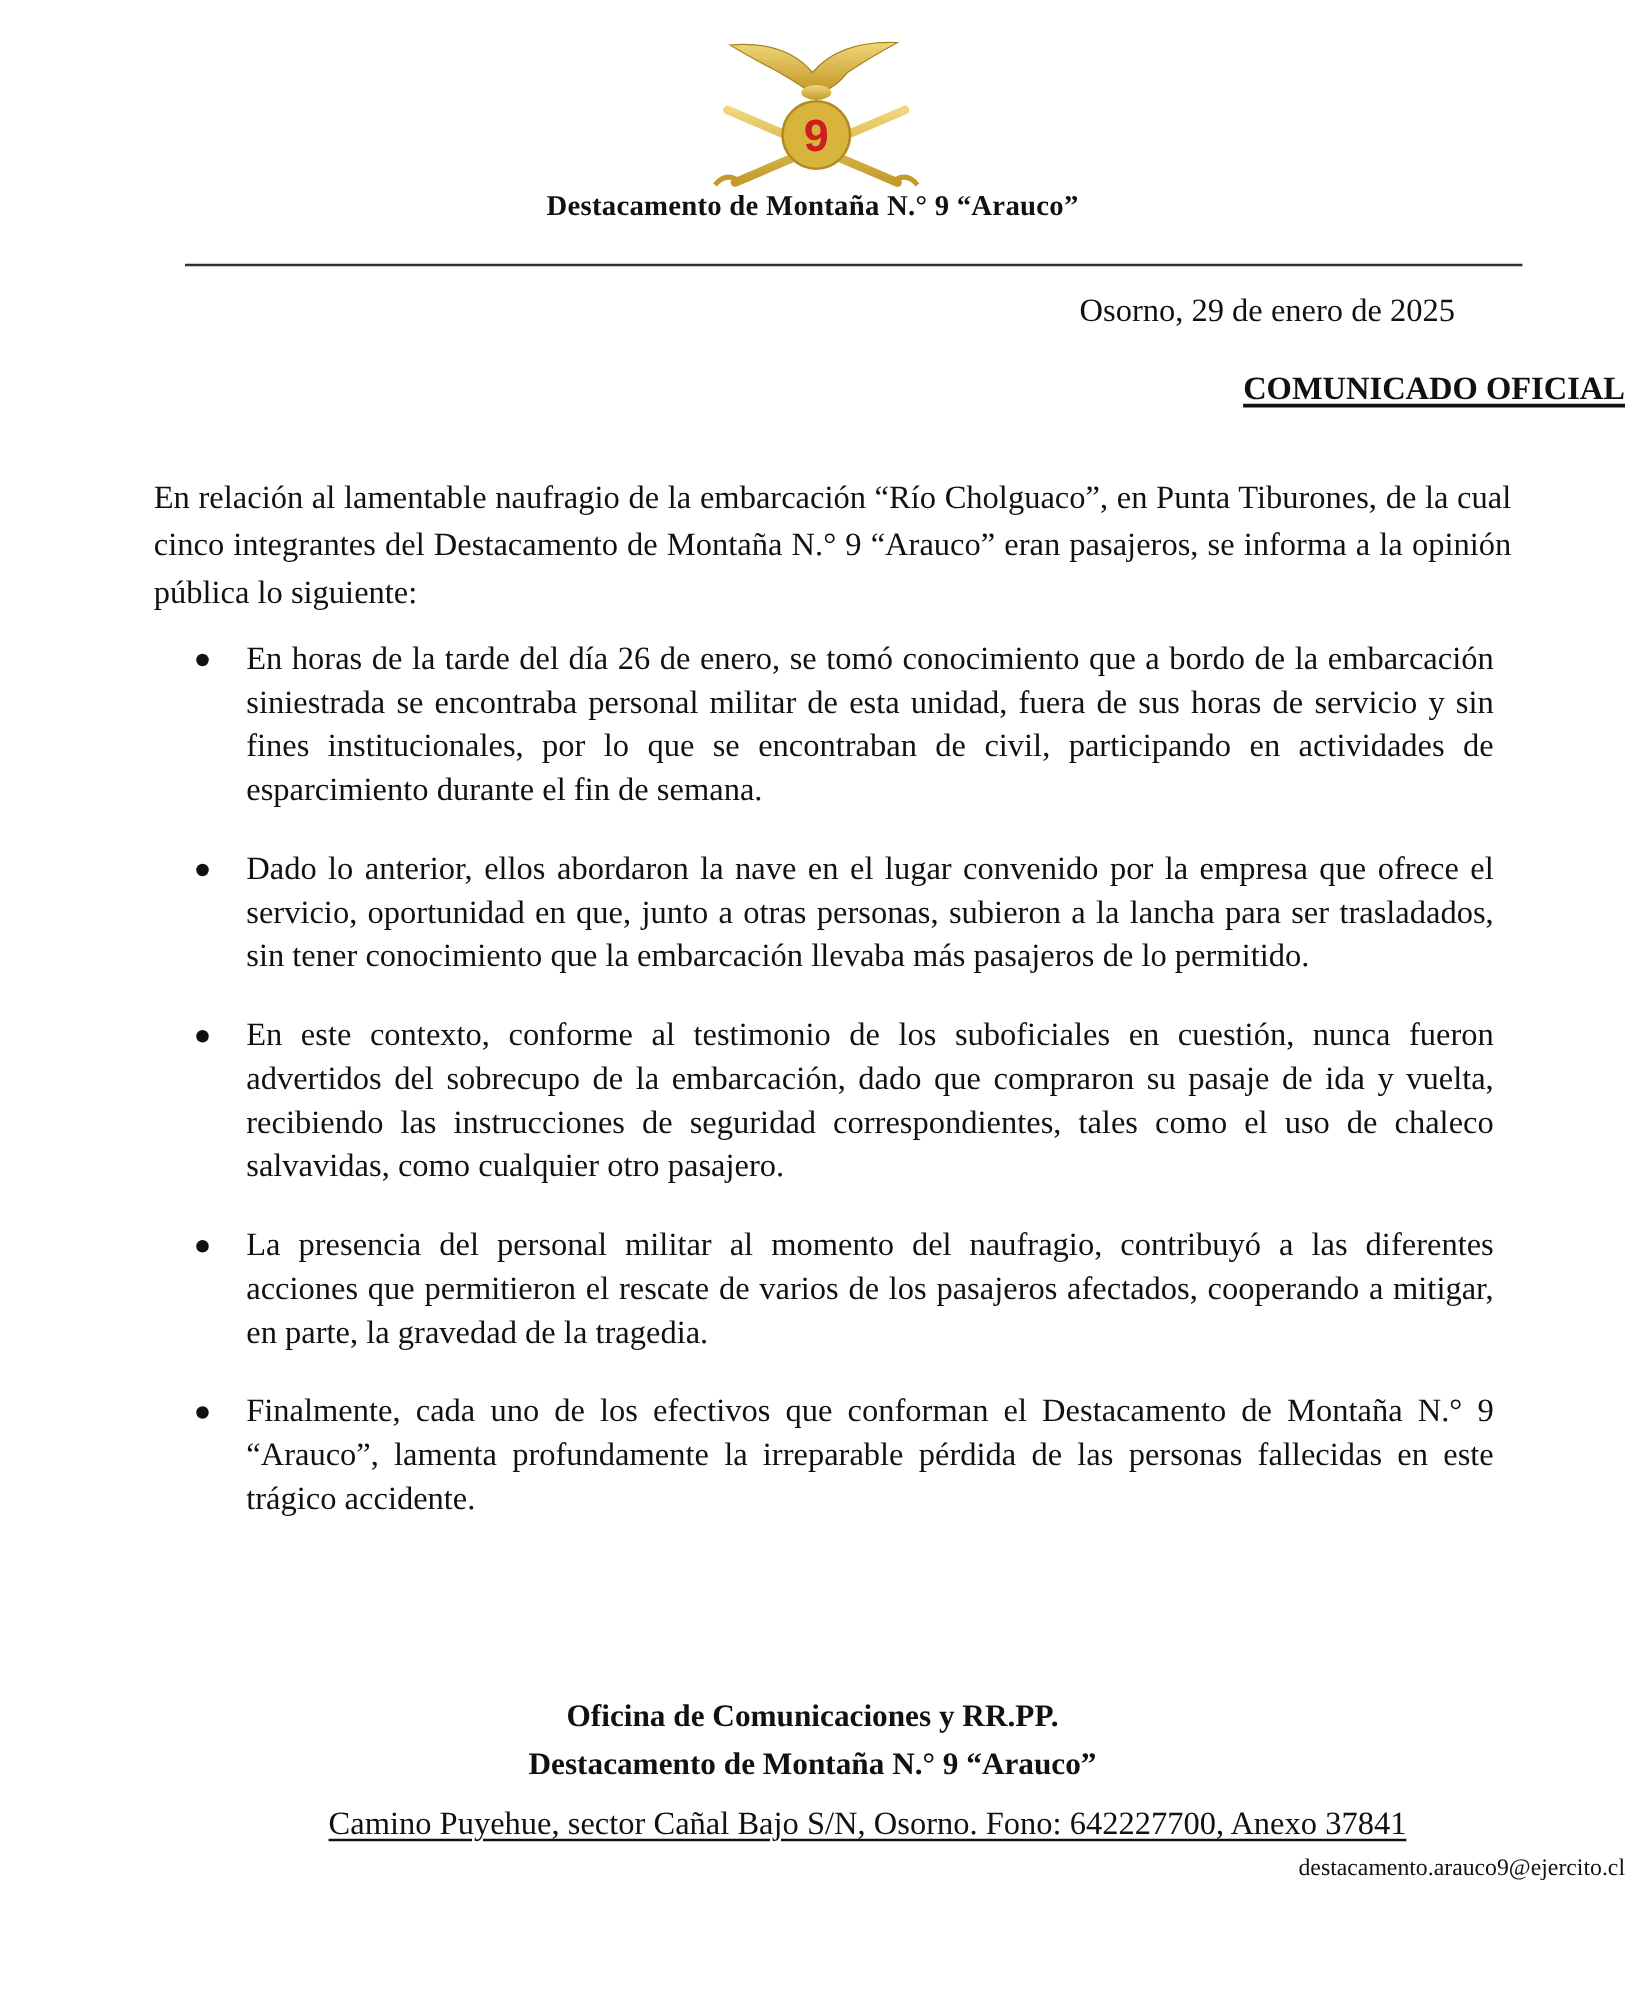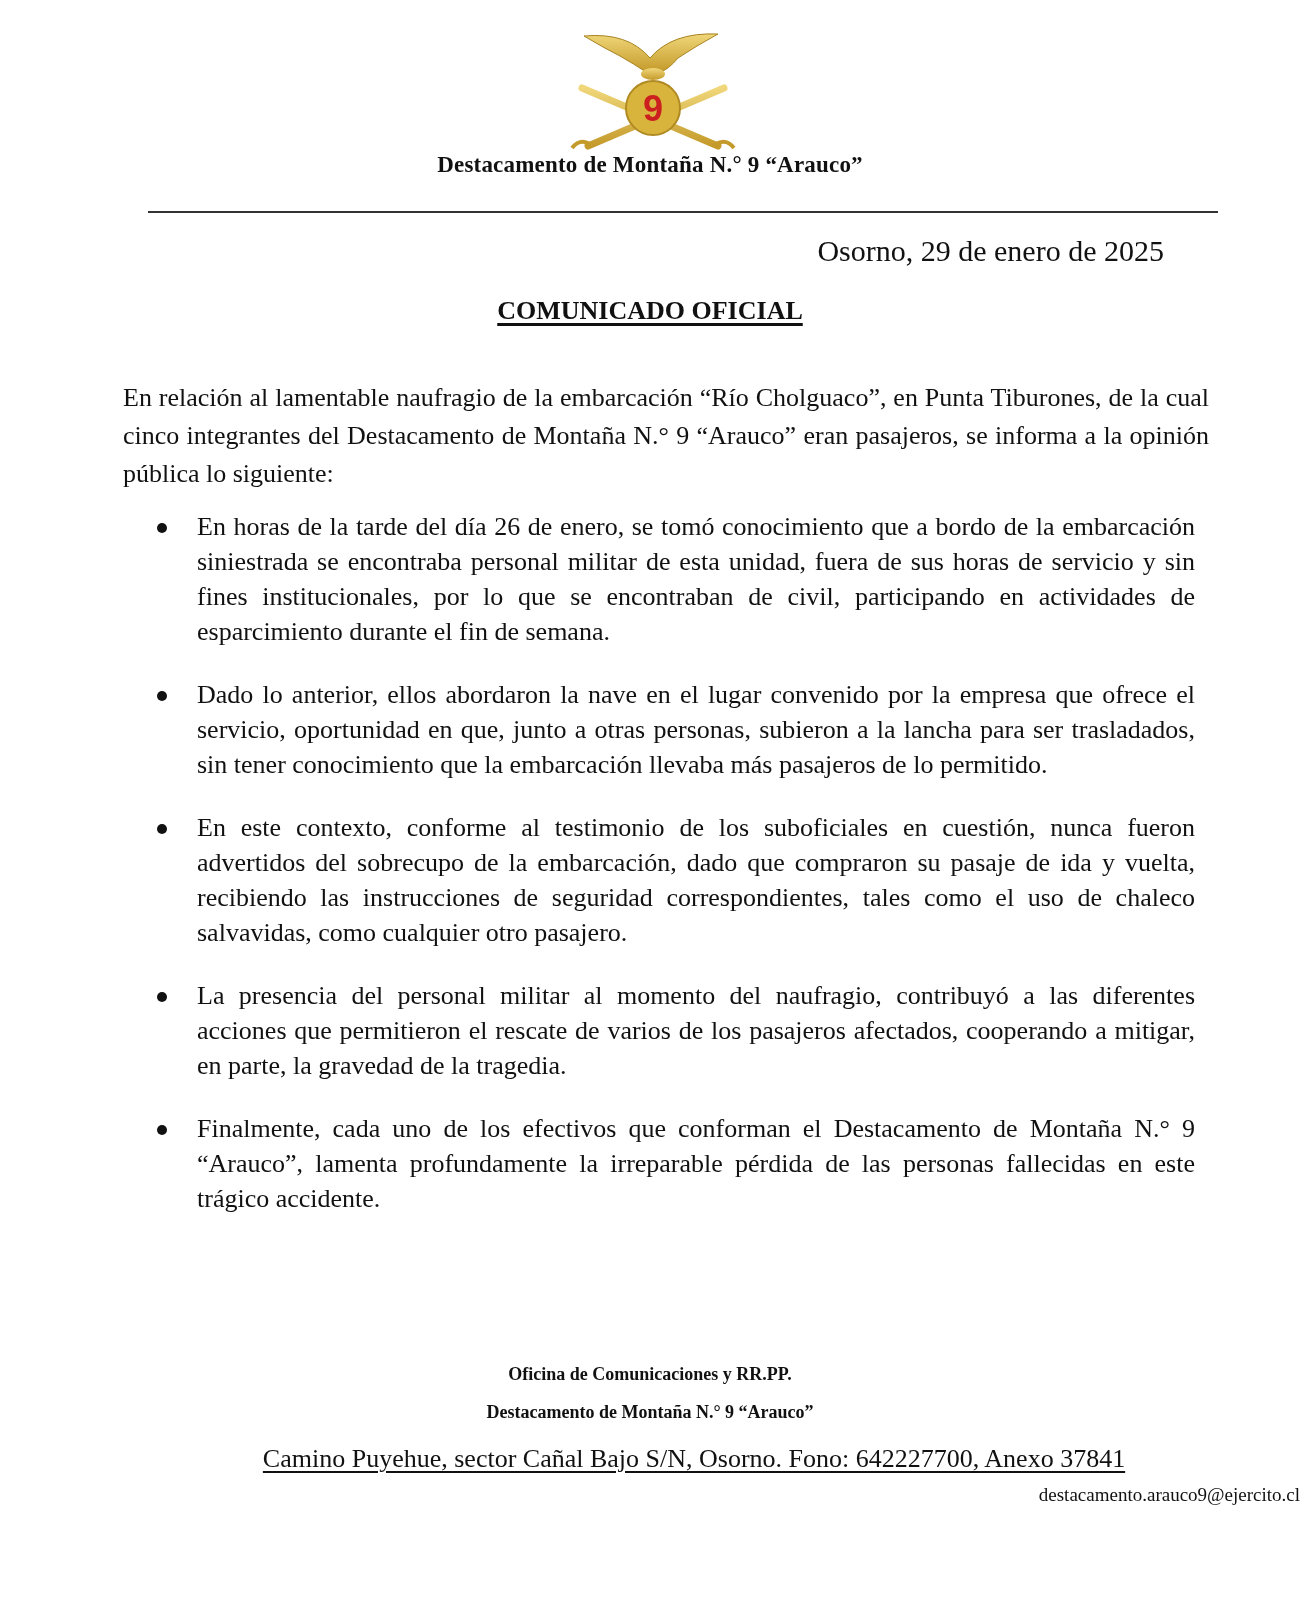--- a/index.html
+++ b/index.html
@@ -2,32 +2,32 @@
 <html><head>
 <meta charset="utf-8">
 <style>
   html, body { margin: 0; padding: 0; background: #ffffff; }
   body { width: 1300px; height: 1600px; position: relative; overflow: hidden;
          font-family: "Liberation Serif", "DejaVu Serif", serif; color: #111111; }
   .emblem { position: absolute; left: 568px; top: 28px; width: 170px; height: 130px; }
   .unit-title { position: absolute; top: 152px; left: 0; width: 1300px; text-align: center;
                 font-weight: bold; font-size: 23px; letter-spacing: 0.2px; }
   .rule { position: absolute; left: 148px; top: 211px; width: 1070px; height: 2px; background: #333; }
-  .date { position: absolute; top: 234px; right: 136px; font-size: 30px; }
-  .doc-title { position: absolute; top: 296px; left: 0; width: 1300px; text-align: center;
+  .date { position: absolute; top: 234px; right: 136px; font-size: 26px; }
+  .doc-title { position: absolute; top: 296px; left: 0; width: 1300px; text-align: right;
                font-weight: bold; font-size: 26px; }
   .doc-title span { text-decoration: underline; text-decoration-thickness: 3px; text-underline-offset: 4px; }
   .intro { position: absolute; left: 108px; top: 364px; width: 1086px; font-size: 26px;
            line-height: 38px; text-align: justify; }
   .bullets { position: absolute; left: 144px; top: 498px; width: 1040px; margin: 11px; padding: 0; list-style: none; }
   .bullet { position: relative; padding-left: 42px; font-size: 26px; line-height: 35px;
             text-align: justify; margin-bottom: 28px; }
   .bullet .dot { position: absolute; left: 2px; top: 14px; width: 10px; height: 10px; border-radius: 50%; background: #111; }
   .footer-office { position: absolute; top: 1355px; left: 0; width: 1300px; text-align: center;
-                   font-weight: bold; font-size: 18px; line-height: 38px; }
+                   font-weight: bold; font-size: 25px; line-height: 38px; }
   .footer-address { position: absolute; top: 1444px; left: 0; width: 1300px; text-align: center;
                     font-size: 26px; margin-left: 44px; }
   .footer-address span { text-decoration: underline; text-decoration-thickness: 2px; text-underline-offset: 4px; }
   .footer-email { position: absolute; top: 1484px; left: 0; width: 1300px; text-align: right; font-size: 19px; }
 </style>
 </head>
 <body>
 
 <svg class="emblem" viewBox="0 0 170 130">
   <defs>

